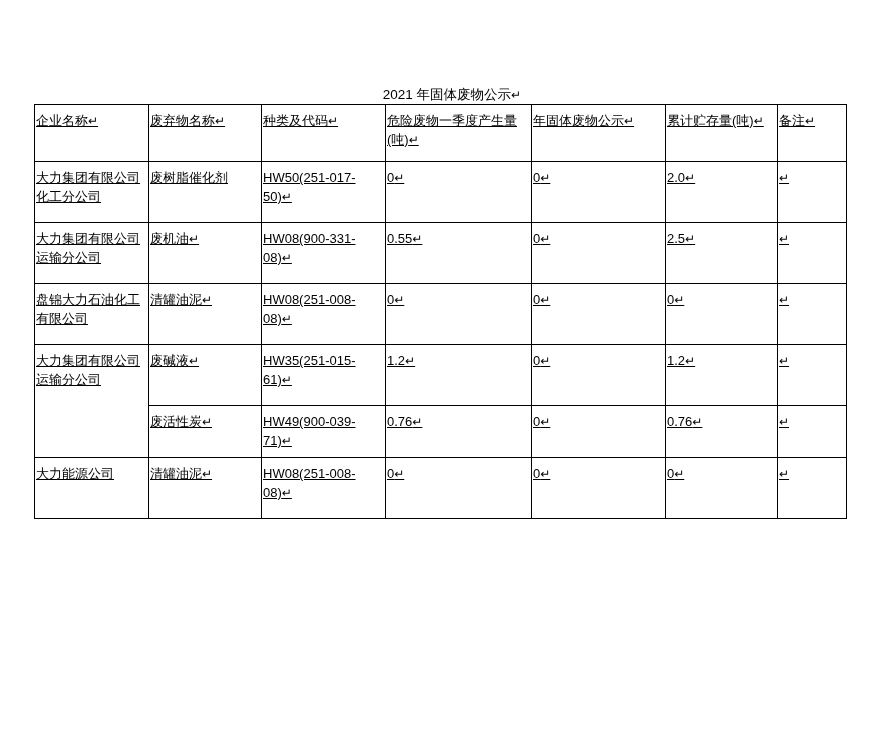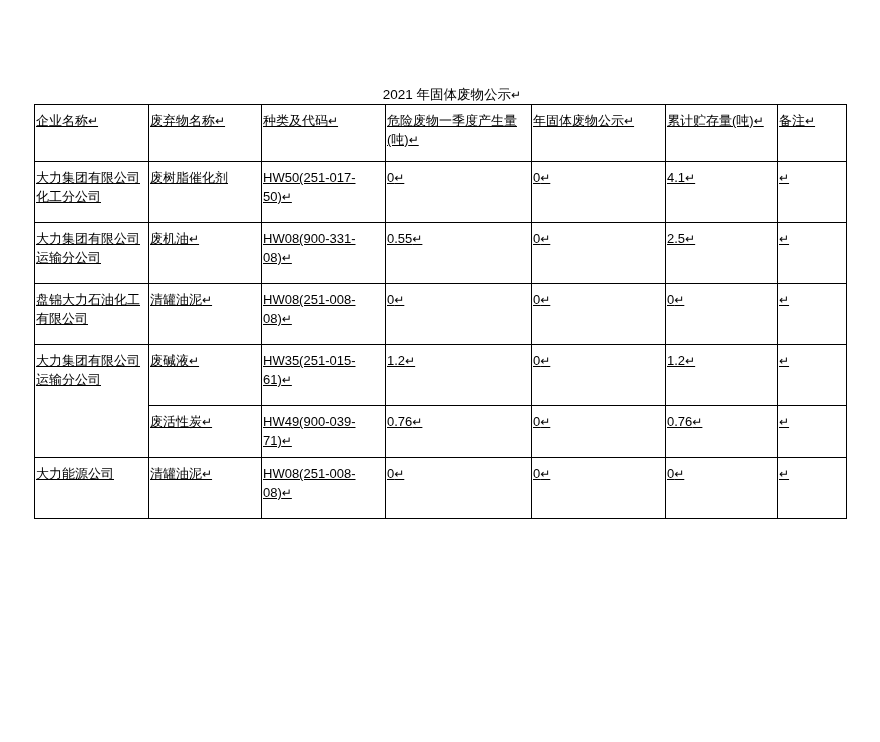--- a/index.html
+++ b/index.html
@@ -110,21 +110,21 @@
           <td><span class="cell-text">累计贮存量(吨)</span><span class="pilcrow">↵</span></td>
           <td><span class="cell-text">备注</span><span class="pilcrow">↵</span></td>
         </tr>
 
         <tr class="tall-row">
           <td><span class="cell-text">大力集团有限公司化工分公司</span></td>
           <td><span class="cell-text">废树脂催化剂</span></td>
           <td><span class="cell-text">HW50(251-017-50)</span><span class="pilcrow">↵</span></td>
           <td><span class="cell-text">0</span><span class="pilcrow">↵</span></td>
           <td><span class="cell-text">0</span><span class="pilcrow">↵</span></td>
-          <td><span class="cell-text">4.1</span><span class="pilcrow">↵</span></td>
+          <td><span class="cell-text">2.0</span><span class="pilcrow">↵</span></td>
           <td><span class="cell-text"></span><span class="pilcrow">↵</span></td>
         </tr>
 
         <tr class="tall-row">
           <td><span class="cell-text">大力集团有限公司运输分公司</span></td>
           <td><span class="cell-text">废机油</span><span class="pilcrow">↵</span></td>
           <td><span class="cell-text">HW08(900-331-08)</span><span class="pilcrow">↵</span></td>
           <td><span class="cell-text">0.55</span><span class="pilcrow">↵</span></td>
           <td><span class="cell-text">0</span><span class="pilcrow">↵</span></td>
           <td><span class="cell-text">2.5</span><span class="pilcrow">↵</span></td>

